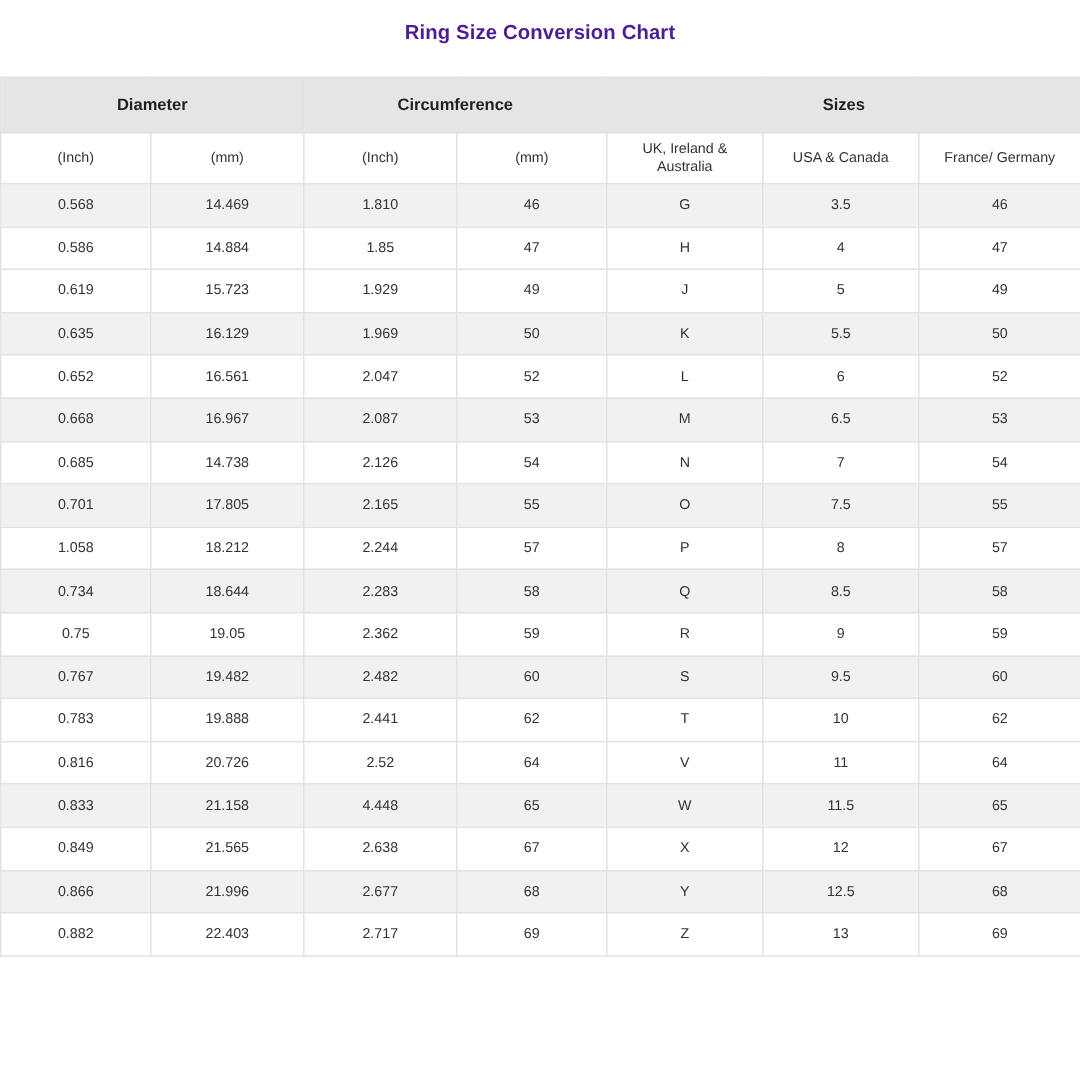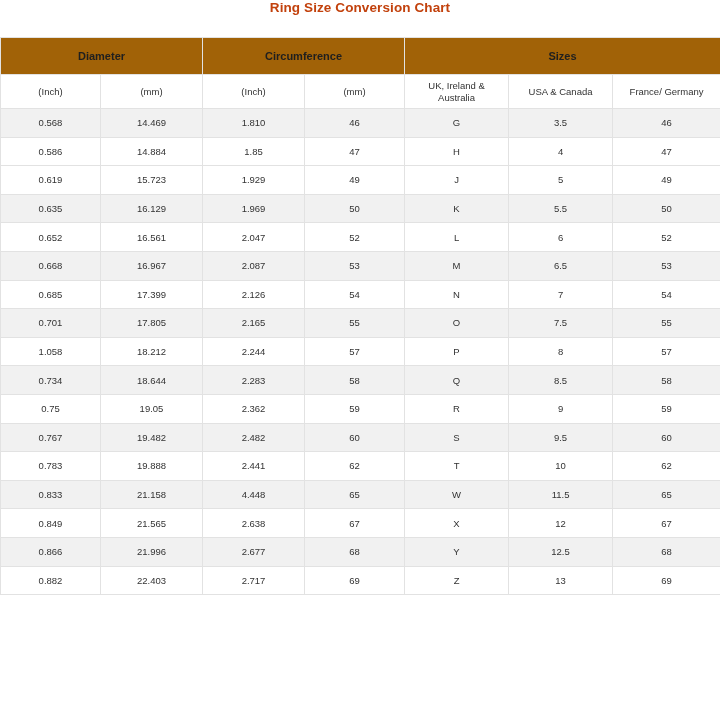--- a/index.html
+++ b/index.html
@@ -15,21 +15,22 @@
   #page {
     width: 720px;
     height: 720px;
     position: relative;
     overflow: hidden;
   }
   .chart-title {
     text-align: center;
     font-size: 13.5px;
     font-weight: bold;
-    color: #c2410c;
+    color: #4c1d95;
+    padding-top: 14px;
     padding-bottom: 0;
     letter-spacing: 0.1px;
   }
   table.size-table {
     border-collapse: collapse;
     width: 720px;
     margin-top: 22px;
     table-layout: fixed;
   }
   table.size-table td, table.size-table th {
@@ -38,21 +39,21 @@
     vertical-align: middle;
     font-weight: normal;
     padding: 0;
   }
   
   tr.group-row th {
     height: 37px;
     font-size: 11px;
     font-weight: bold;
     color: #1f1f1f;
-    background: #a16207;
+    background: #e5e5e5;
   }
   
   tr.sub-row th {
     height: 34px;
     font-size: 9.5px;
     color: #333333;
     background: #ffffff;
     line-height: 1.25;
     padding: 0 4px;
   }
@@ -159,21 +160,21 @@
           <td>0.668</td>
           <td>16.967</td>
           <td>2.087</td>
           <td>53</td>
           <td>M</td>
           <td>6.5</td>
           <td>53</td>
         </tr>
         <tr class="data-row plain">
           <td>0.685</td>
-          <td>17.399</td>
+          <td>14.738</td>
           <td>2.126</td>
           <td>54</td>
           <td>N</td>
           <td>7</td>
           <td>54</td>
         </tr>
         <tr class="data-row shade">
           <td>0.701</td>
           <td>17.805</td>
           <td>2.165</td>
@@ -220,20 +221,29 @@
         </tr>
         <tr class="data-row plain">
           <td>0.783</td>
           <td>19.888</td>
           <td>2.441</td>
           <td>62</td>
           <td>T</td>
           <td>10</td>
           <td>62</td>
         </tr>
+        <tr class="data-row plain">
+          <td>0.816</td>
+          <td>20.726</td>
+          <td>2.52</td>
+          <td>64</td>
+          <td>V</td>
+          <td>11</td>
+          <td>64</td>
+        </tr>
         <tr class="data-row shade">
           <td>0.833</td>
           <td>21.158</td>
           <td>4.448</td>
           <td>65</td>
           <td>W</td>
           <td>11.5</td>
           <td>65</td>
         </tr>
         <tr class="data-row plain">

